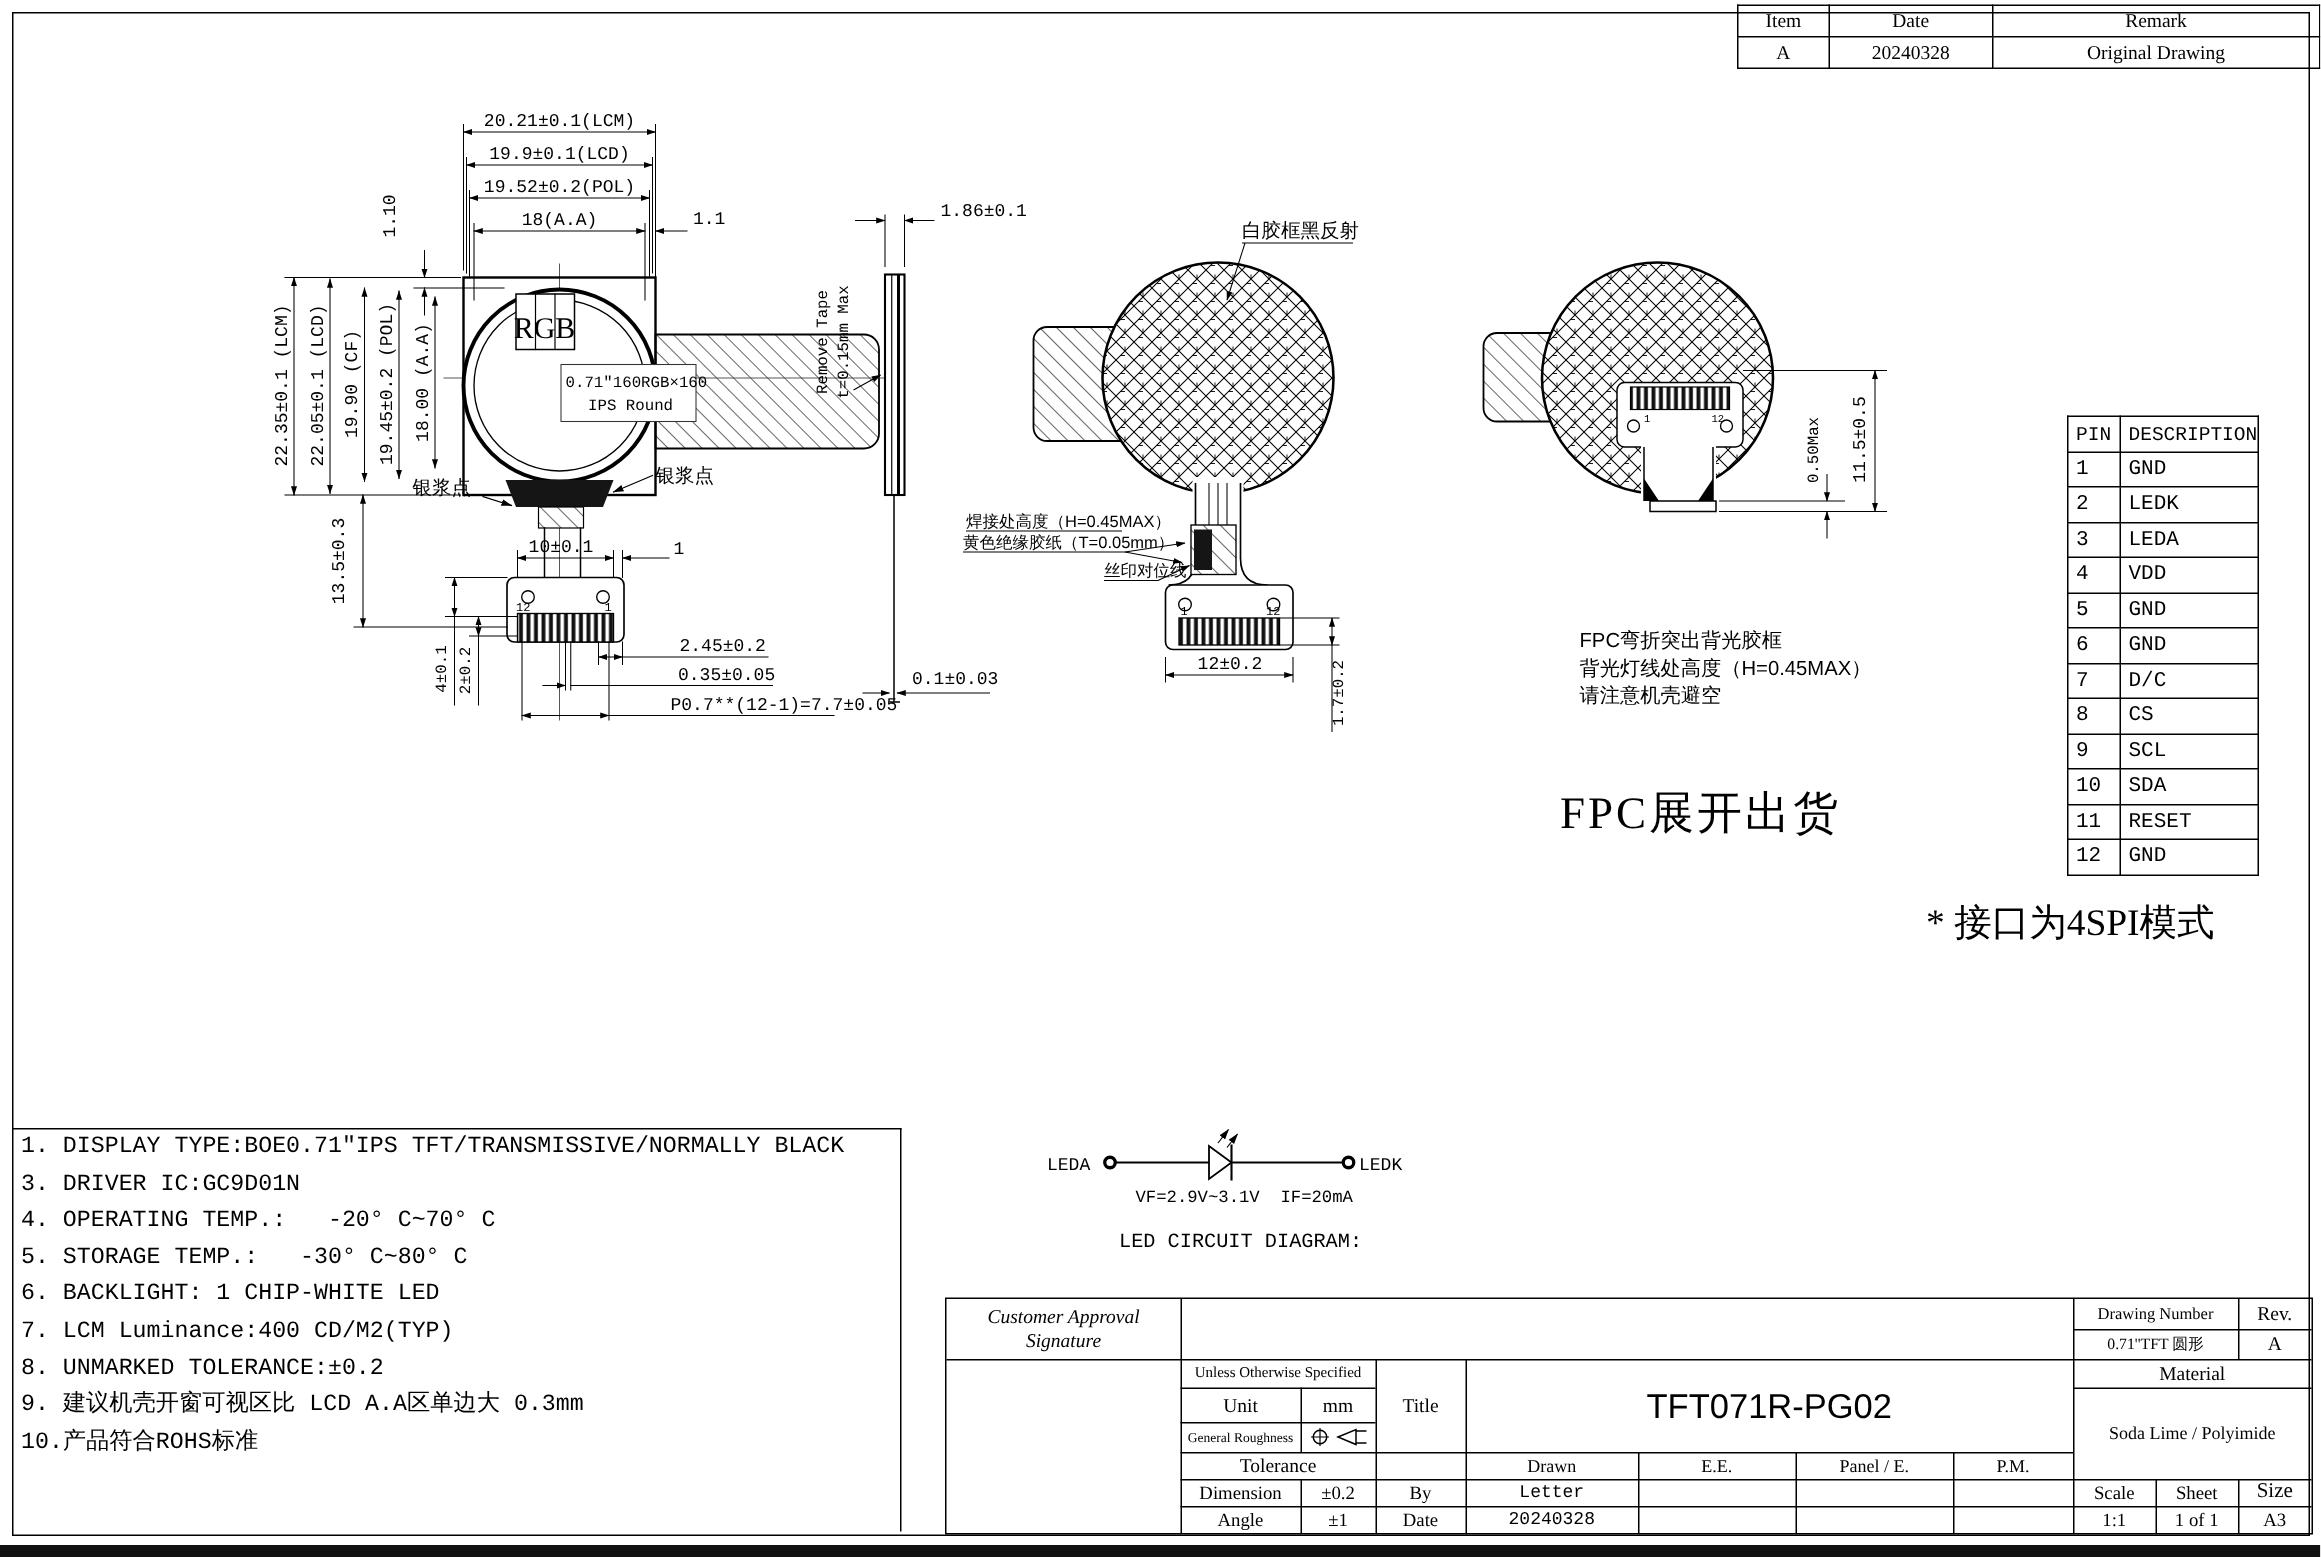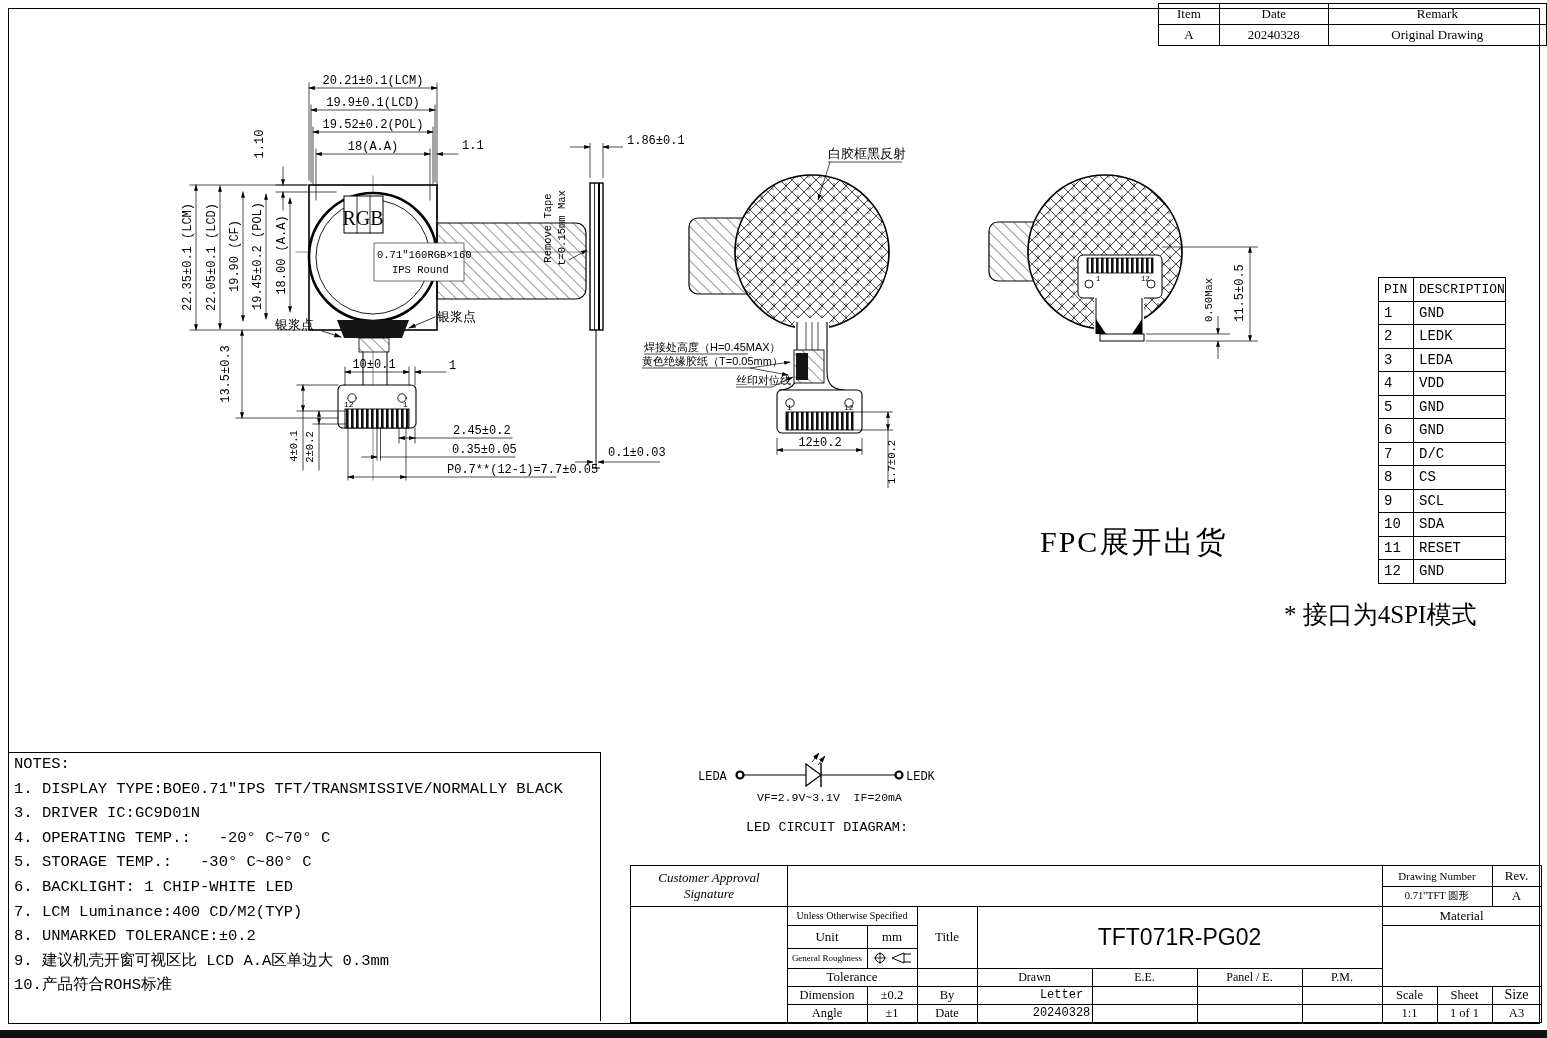--- a/index.html
+++ b/index.html
@@ -38,21 +38,21 @@
   
   .fpc-note{position:absolute;left:1053px;top:418px;font:13.5px "Liberation Sans","DejaVu Sans",sans-serif;line-height:18.5px;}
   .fpc-title1{position:absolute;left:1020px;top:484px;font:30px "Liberation Serif","DejaVu Serif",serif;letter-spacing:1px;}
   .fpc-title2{position:absolute;left:1040px;top:522px;font:30px "Liberation Serif","DejaVu Serif",serif;letter-spacing:2px;}
   .iface-note{position:absolute;left:1284px;top:598px;font:25px "Liberation Serif","DejaVu Serif",serif;}
   
   .tblock{position:absolute;left:630px;top:865px;width:910px;height:156px;border:1.5px solid #000;}
   .tl{position:absolute;background:#000;}
   .cell{position:absolute;display:flex;align-items:center;justify-content:center;
         text-align:center;font-family:"Liberation Serif",serif;overflow:hidden;}
-  .mono{font-family:"Liberation Mono",monospace;padding-left:27px;}
+  .mono{font-family:"Liberation Mono",monospace;}
 </style>
 </head>
 <body>
 
 <div class="page">
   <div class="page-border"></div>
   <div class="bottom-strip"></div>
 
   <svg class="abs" style="left:0;top:0" width="1547" height="1038" viewBox="0 0 1547 1038">
     <defs>
@@ -390,25 +390,29 @@
         </tr>
     <tr>
           <td>12</td>
           <td>GND</td>
         </tr>
   </tbody>
     </table>
 
   <div class="iface-note">* 接口为4SPI模式</div>
 
+  <div class="fpc-note">
+    <div>FPC弯折突出背光胶框</div>
+    <div>背光灯线处高度（H=0.45MAX）</div>
+    <div>请注意机壳避空</div>
+  </div>
   <div class="fpc-title2">FPC展开出货</div>
 
   <div class="notes-box"></div>
   <div class="notes">
-    <div>NOTES:</div>
     <div>1. DISPLAY TYPE:BOE0.71″IPS TFT/TRANSMISSIVE/NORMALLY BLACK</div>
     <div>3. DRIVER IC:GC9D01N</div>
     <div>4. OPERATING TEMP.:   -20° C~70° C</div>
     <div>5. STORAGE TEMP.:   -30° C~80° C</div>
     <div>6. BACKLIGHT: 1 CHIP-WHITE LED</div>
     <div>7. LCM Luminance:400 CD/M2(TYP)</div>
     <div>8. UNMARKED TOLERANCE:±0.2</div>
     <div>9. 建议机壳开窗可视区比 LCD A.A区单边大 0.3mm</div>
     <div>10.产品符合ROHS标准</div>
   </div>
@@ -465,20 +469,21 @@
     <div class="cell" style="left:566px;top:102px;width:105px;height:18px;font-size:12px">Panel / E.</div>
     <div class="cell" style="left:671px;top:102px;width:80px;height:18px;font-size:12px">P.M.</div>
     <div class="cell" style="left:156px;top:120px;width:80px;height:18px;font-size:12.5px">Dimension</div>
     <div class="cell" style="left:236px;top:120px;width:50px;height:18px;font-size:12.5px">±0.2</div>
     <div class="cell" style="left:286px;top:120px;width:60px;height:18px;font-size:12.5px">By</div>
     <div class="cell mono" style="left:346px;top:120px;width:115px;height:18px;font-size:12px">Letter</div>
     <div class="cell" style="left:156px;top:138px;width:80px;height:18px;font-size:12.5px">Angle</div>
     <div class="cell" style="left:236px;top:138px;width:50px;height:18px;font-size:12.5px">±1</div>
     <div class="cell" style="left:286px;top:138px;width:60px;height:18px;font-size:12.5px">Date</div>
     <div class="cell mono" style="left:346px;top:138px;width:115px;height:18px;font-size:12px">20240328</div>
+    <div class="cell" style="left:751px;top:59px;width:159px;height:61px;font-size:12px">Soda Lime / Polyimide</div>
     <div class="cell" style="left:751px;top:120px;width:55px;height:18px;font-size:12.5px">Scale</div>
     <div class="cell" style="left:806px;top:120px;width:55px;height:18px;font-size:12.5px">Sheet</div>
     <div class="cell" style="left:861px;top:120px;width:49px;height:18px;font-size:14px">Size</div>
     <div class="cell" style="left:751px;top:138px;width:55px;height:18px;font-size:12.5px">1:1</div>
     <div class="cell" style="left:806px;top:138px;width:55px;height:18px;font-size:12.5px">1 of 1</div>
     <div class="cell" style="left:861px;top:138px;width:49px;height:18px;font-size:12.5px">A3</div>
   </div>
 </div>
 
 </body></html>

